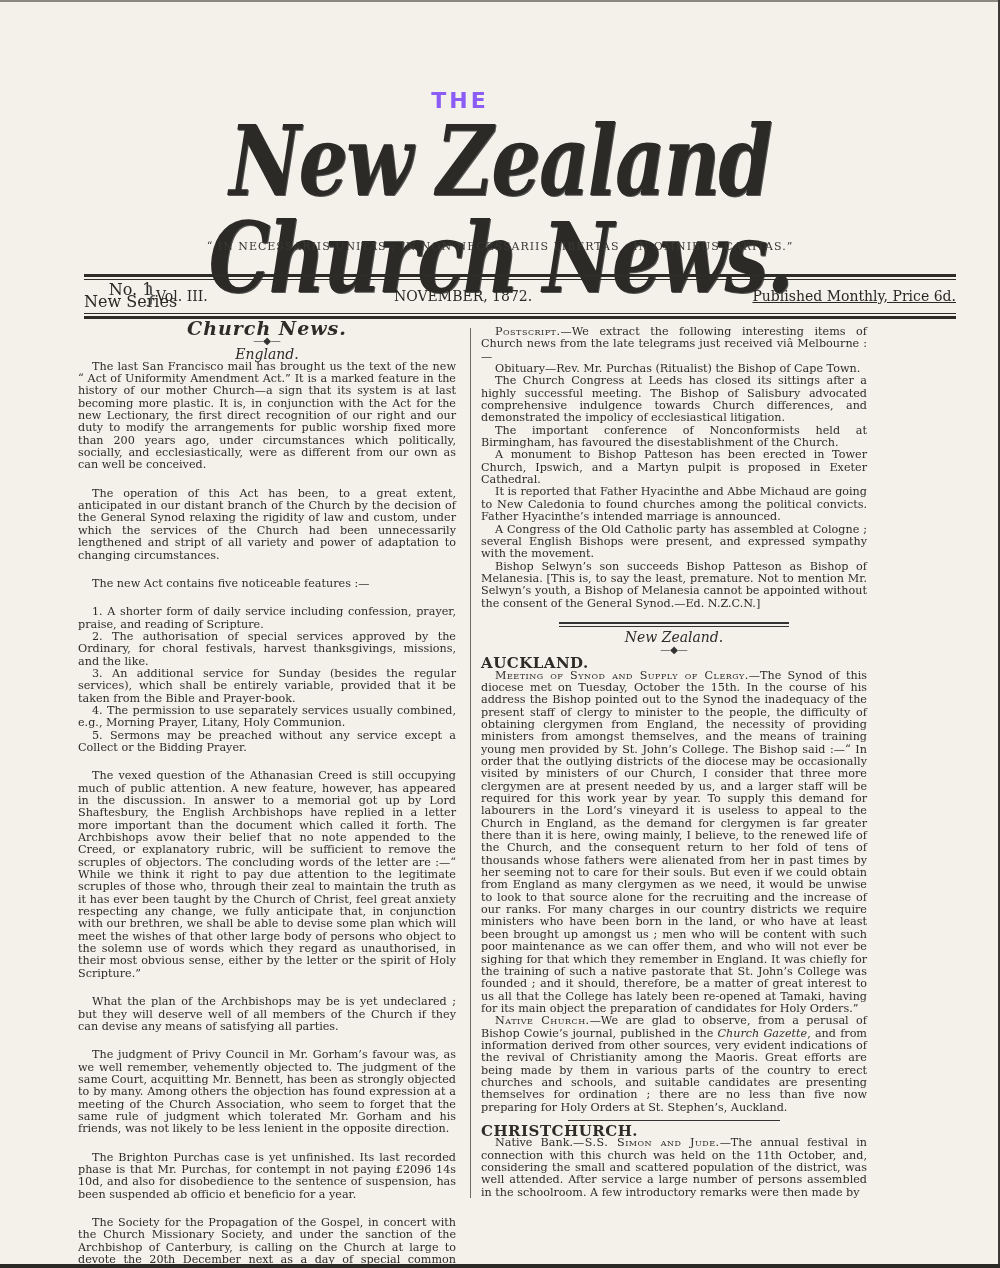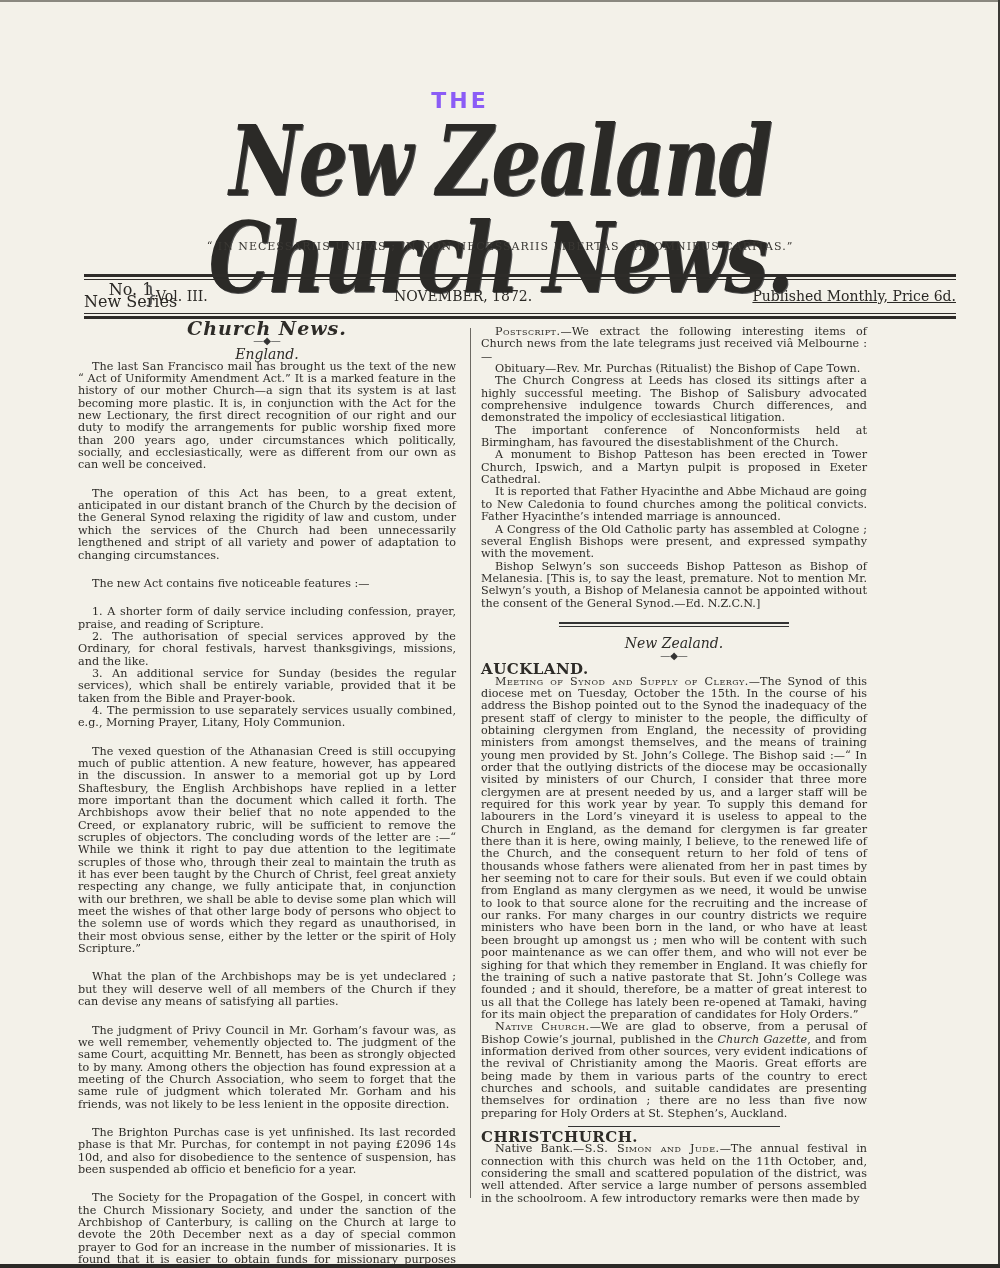--- a/index.html
+++ b/index.html
@@ -100,39 +100,40 @@
     <p class="sec-title">Church News.</p>
     <div class="ornament">—◆—</div>
     <p class="sub-title">England.</p>
     <p>The last San Francisco mail has brought us the text of the new “ Act of Uniformity Amendment Act.” It is a marked feature in the history of our mother Church—a sign that its system is at last becoming more plastic. It is, in conjunction with the Act for the new Lectionary, the first direct recognition of our right and our duty to modify the arrangements for public worship fixed more than 200 years ago, under circumstances which politically, socially, and ecclesiastically, were as different from our own as can well be conceived.</p>
     <p class="gap">The operation of this Act has been, to a great extent, anticipated in our distant branch of the Church by the decision of the General Synod relaxing the rigidity of law and custom, under which the services of the Church had been unnecessarily lengthened and stript of all variety and power of adaptation to changing circumstances.</p>
     <p class="gap">The new Act contains five noticeable features :—</p>
     <p class="gap">1. A shorter form of daily service including confession, prayer, praise, and reading of Scripture.</p>
     <p>2. The authorisation of special services approved by the Ordinary, for choral festivals, harvest thanksgivings, missions, and the like.</p>
     <p>3. An additional service for Sunday (besides the regular services), which shall be entirely variable, provided that it be taken from the Bible and Prayer-book.</p>
     <p>4. The permission to use separately services usually combined, e.g., Morning Prayer, Litany, Holy Communion.</p>
+    <p>5. Sermons may be preached without any service except a Collect or the Bidding Prayer.</p>
     <p class="gap">The vexed question of the Athanasian Creed is still occupying much of public attention. A new feature, however, has appeared in the discussion. In answer to a memorial got up by Lord Shaftesbury, the English Archbishops have replied in a letter more important than the document which called it forth. The Archbishops avow their belief that no note appended to the Creed, or explanatory rubric, will be sufficient to remove the scruples of objectors. The concluding words of the letter are :—“ While we think it right to pay due attention to the legitimate scruples of those who, through their zeal to maintain the truth as it has ever been taught by the Church of Christ, feel great anxiety respecting any change, we fully anticipate that, in conjunction with our brethren, we shall be able to devise some plan which will meet the wishes of that other large body of persons who object to the solemn use of words which they regard as unauthorised, in their most obvious sense, either by the letter or the spirit of Holy Scripture.”</p>
     <p class="gap">What the plan of the Archbishops may be is yet undeclared ; but they will deserve well of all members of the Church if they can devise any means of satisfying all parties.</p>
     <p class="gap">The judgment of Privy Council in Mr. Gorham’s favour was, as we well remember, vehemently objected to. The judgment of the same Court, acquitting Mr. Bennett, has been as strongly objected to by many. Among others the objection has found expression at a meeting of the Church Association, who seem to forget that the same rule of judgment which tolerated Mr. Gorham and his friends, was not likely to be less lenient in the opposite direction.</p>
     <p class="gap">The Brighton Purchas case is yet unfinished. Its last recorded phase is that Mr. Purchas, for contempt in not paying £2096 14s 10d, and also for disobedience to the sentence of suspension, has been suspended ab officio et beneficio for a year.</p>
     <p class="gap">The Society for the Propagation of the Gospel, in concert with the Church Missionary Society, and under the sanction of the Archbishop of Canterbury, is calling on the Church at large to devote the 20th December next as a day of special common prayer to God for an increase in the number of missionaries. It is found that it is easier to obtain funds for missionary purposes than fitting men to occupy the wide field of mission labour that is now open.</p>
   </div>
 
   <div class="col col-right">
     <p><span class="sc">Postscript.</span><span>—We extract the following interesting items of Church news from the late telegrams just received viâ Melbourne :—</span></p>
     <p>Obituary—Rev. Mr. Purchas (Ritualist) the Bishop of Cape Town.</p>
     <p>The Church Congress at Leeds has closed its sittings after a highly successful meeting. The Bishop of Salisbury advocated comprehensive indulgence towards Church differences, and demonstrated the impolicy of ecclesiastical litigation.</p>
     <p>The important conference of Nonconformists held at Birmingham, has favoured the disestablishment of the Church.</p>
     <p>A monument to Bishop Patteson has been erected in Tower Church, Ipswich, and a Martyn pulpit is proposed in Exeter Cathedral.</p>
     <p>It is reported that Father Hyacinthe and Abbe Michaud are going to New Caledonia to found churches among the political convicts. Father Hyacinthe’s intended marriage is announced.</p>
     <p>A Congress of the Old Catholic party has assembled at Cologne ; several English Bishops were present, and expressed sympathy with the movement.</p>
     <p>Bishop Selwyn’s son succeeds Bishop Patteson as Bishop of Melanesia. [This is, to say the least, premature. Not to mention Mr. Selwyn’s youth, a Bishop of Melanesia cannot be appointed without the consent of the General Synod.—Ed. N.Z.C.N.]</p>
 
     <div class="double-rule"></div>
-    <p class="sub-title" style="margin-top:10px;margin-bottom:0;">New Zealand.</p>
+    <p class="sub-title" style="margin-top:4px;margin-bottom:0;">New Zealand.</p>
     <div class="ornament">—◆—</div>
     <p class="region-title">AUCKLAND.</p>
     <p><span class="sc">Meeting of Synod and Supply of Clergy.</span><span>—The Synod of this diocese met on Tuesday, October the 15th. In the course of his address the Bishop pointed out to the Synod the inadequacy of the present staff of clergy to minister to the people, the difficulty of obtaining clergymen from England, the necessity of providing ministers from amongst themselves, and the means of training young men provided by St. John’s College. The Bishop said :—“ In order that the outlying districts of the diocese may be occasionally visited by ministers of our Church, I consider that three more clergymen are at present needed by us, and a larger staff will be required for this work year by year. To supply this demand for labourers in the Lord’s vineyard it is useless to appeal to the Church in England, as the demand for clergymen is far greater there than it is here, owing mainly, I believe, to the renewed life of the Church, and the consequent return to her fold of tens of thousands whose fathers were alienated from her in past times by her seeming not to care for their souls. But even if we could obtain from England as many clergymen as we need, it would be unwise to look to that source alone for the recruiting and the increase of our ranks. For many charges in our country districts we require ministers who have been born in the land, or who have at least been brought up amongst us ; men who will be content with such poor maintenance as we can offer them, and who will not ever be sighing for that which they remember in England. It was chiefly for the training of such a native pastorate that St. John’s College was founded ; and it should, therefore, be a matter of great interest to us all that the College has lately been re-opened at Tamaki, having for its main object the preparation of candidates for Holy Orders.”</span></p>
     <p><span class="sc">Native Church.</span><span>—We are glad to observe, from a perusal of Bishop Cowie’s journal, published in the </span><i>Church Gazette</i><span>, and from information derived from other sources, very evident indications of the revival of Christianity among the Maoris. Great efforts are being made by them in various parts of the country to erect churches and schools, and suitable candidates are presenting themselves for ordination ; there are no less than five now preparing for Holy Orders at St. Stephen’s, Auckland.</span></p>
 
     <div class="single-rule"></div>
     <p class="region-title">CHRISTCHURCH.</p>
     <p><span>Native Bank.</span><span class="sc">—S.S. Simon and Jude.</span><span>—The annual festival in connection with this church was held on the 11th October, and, considering the small and scattered population of the district, was well attended. After service a large number of persons assembled in the schoolroom. A few introductory remarks were then made by</span></p>
   </div>
 </div>

